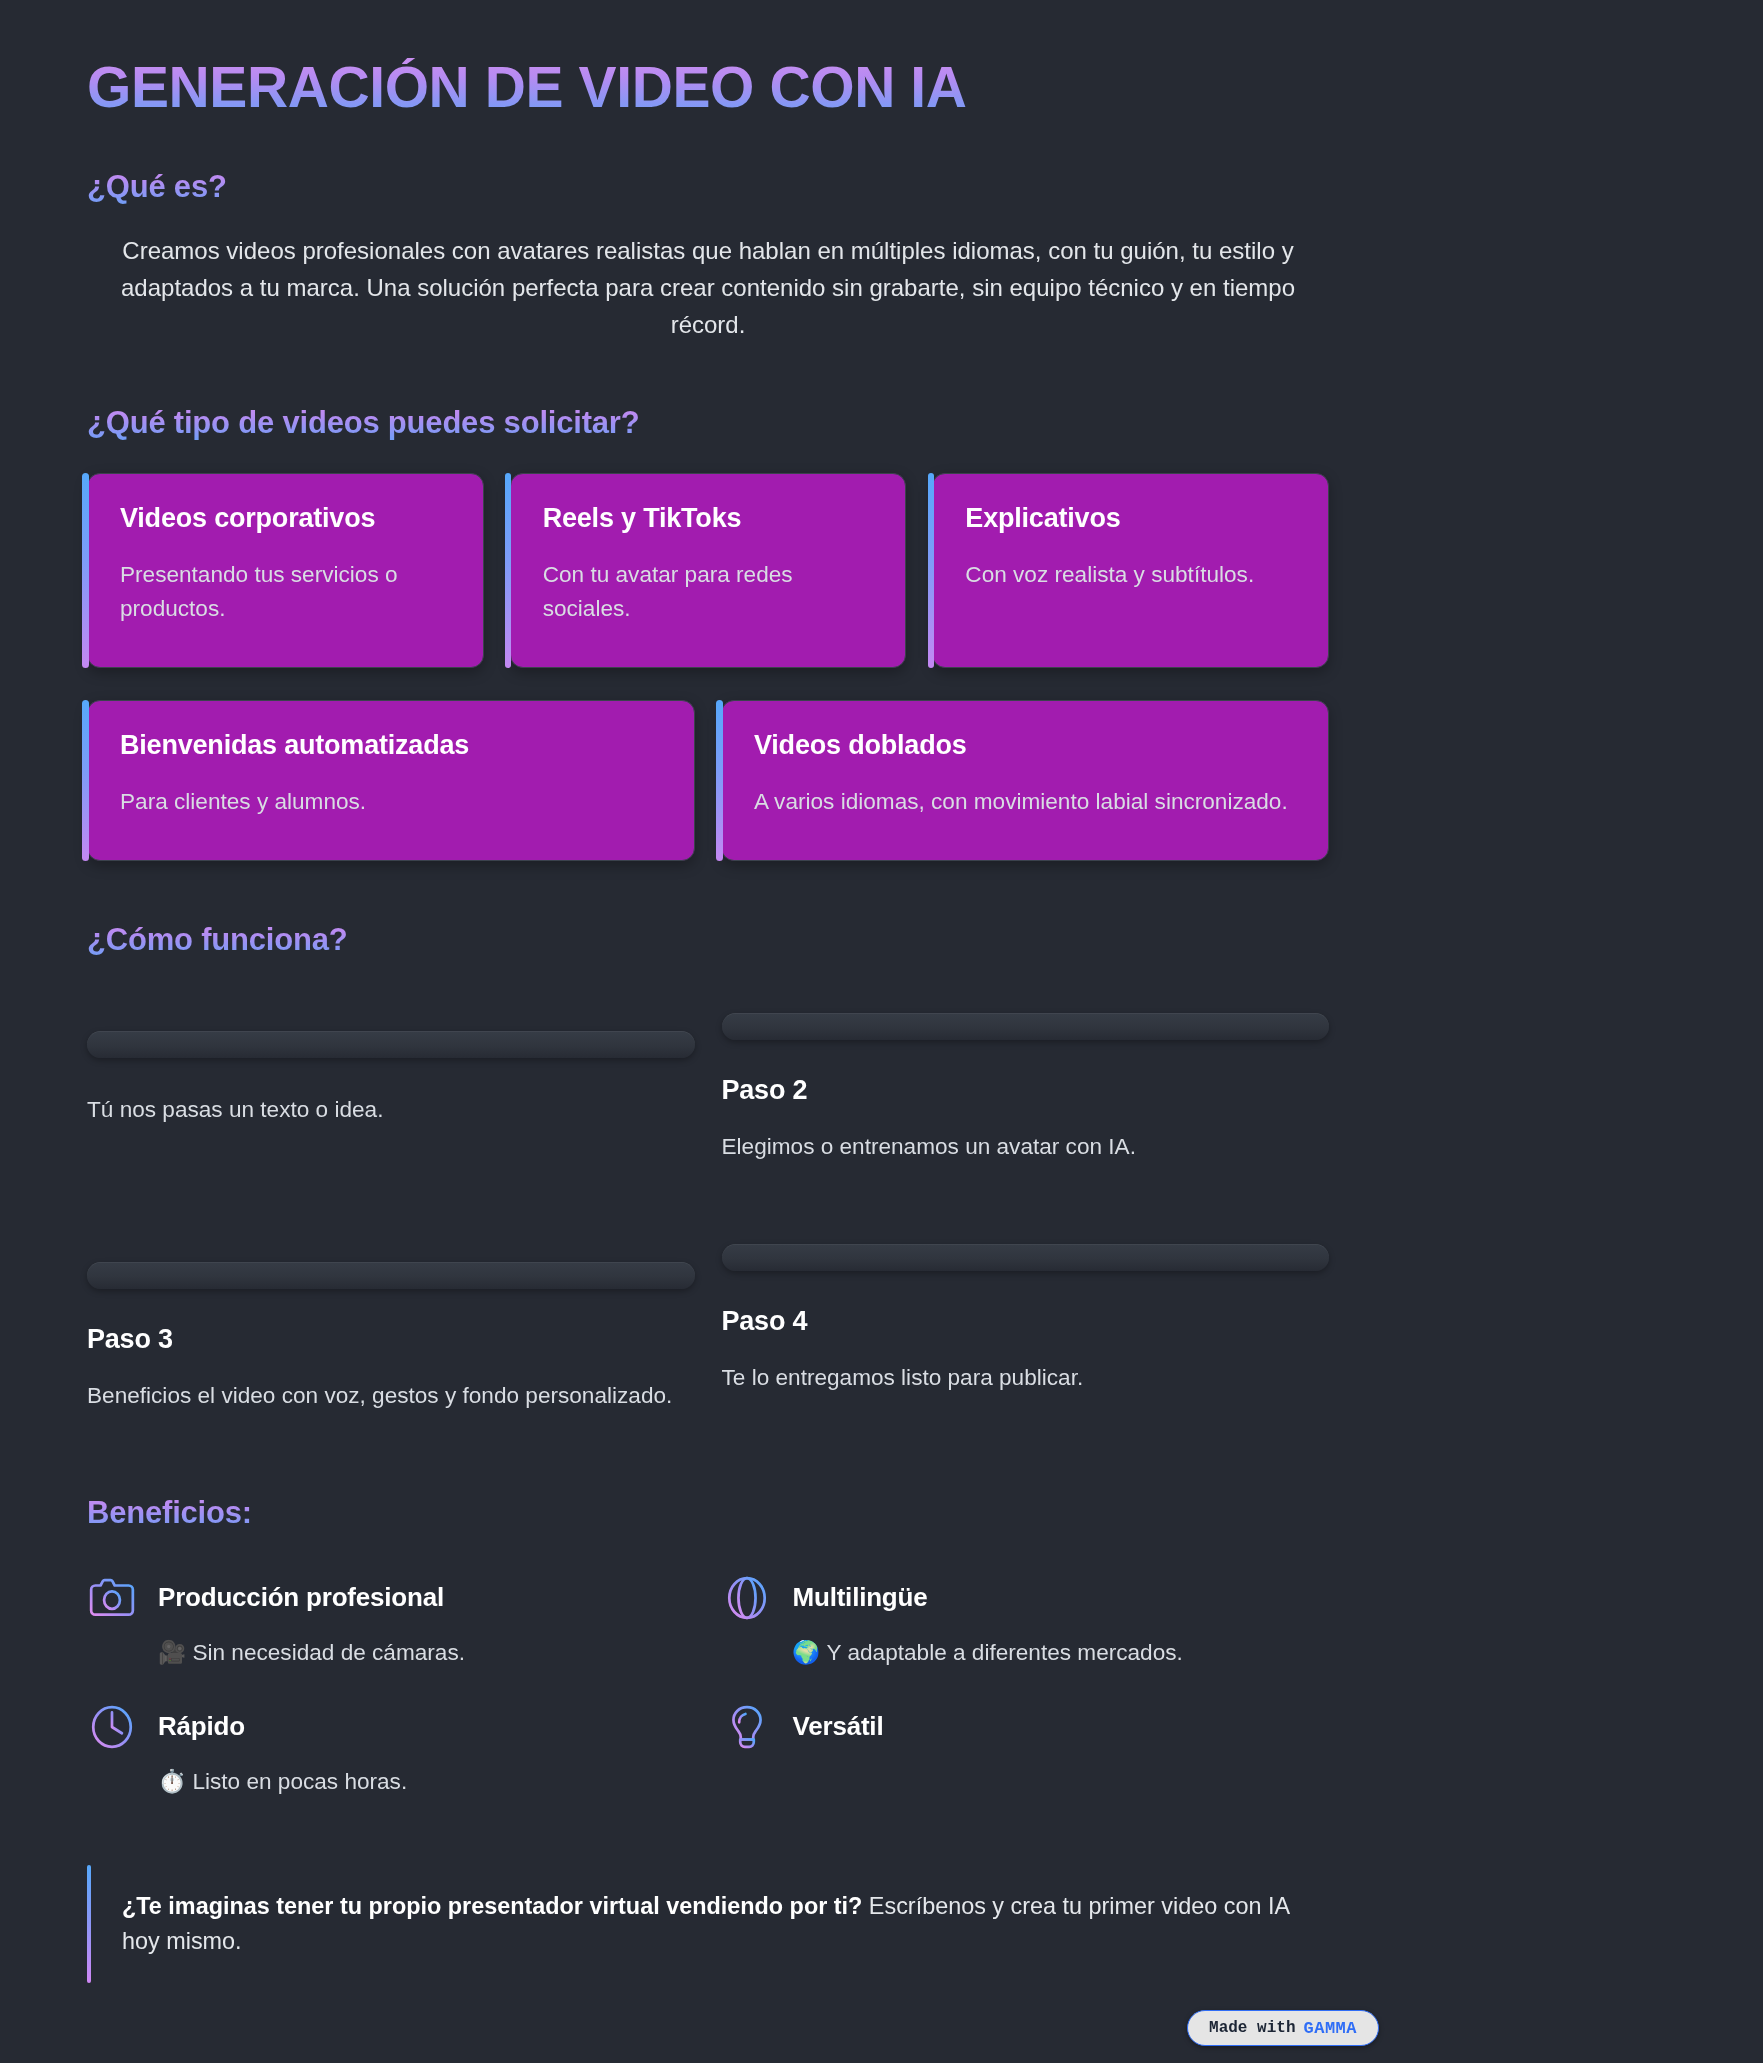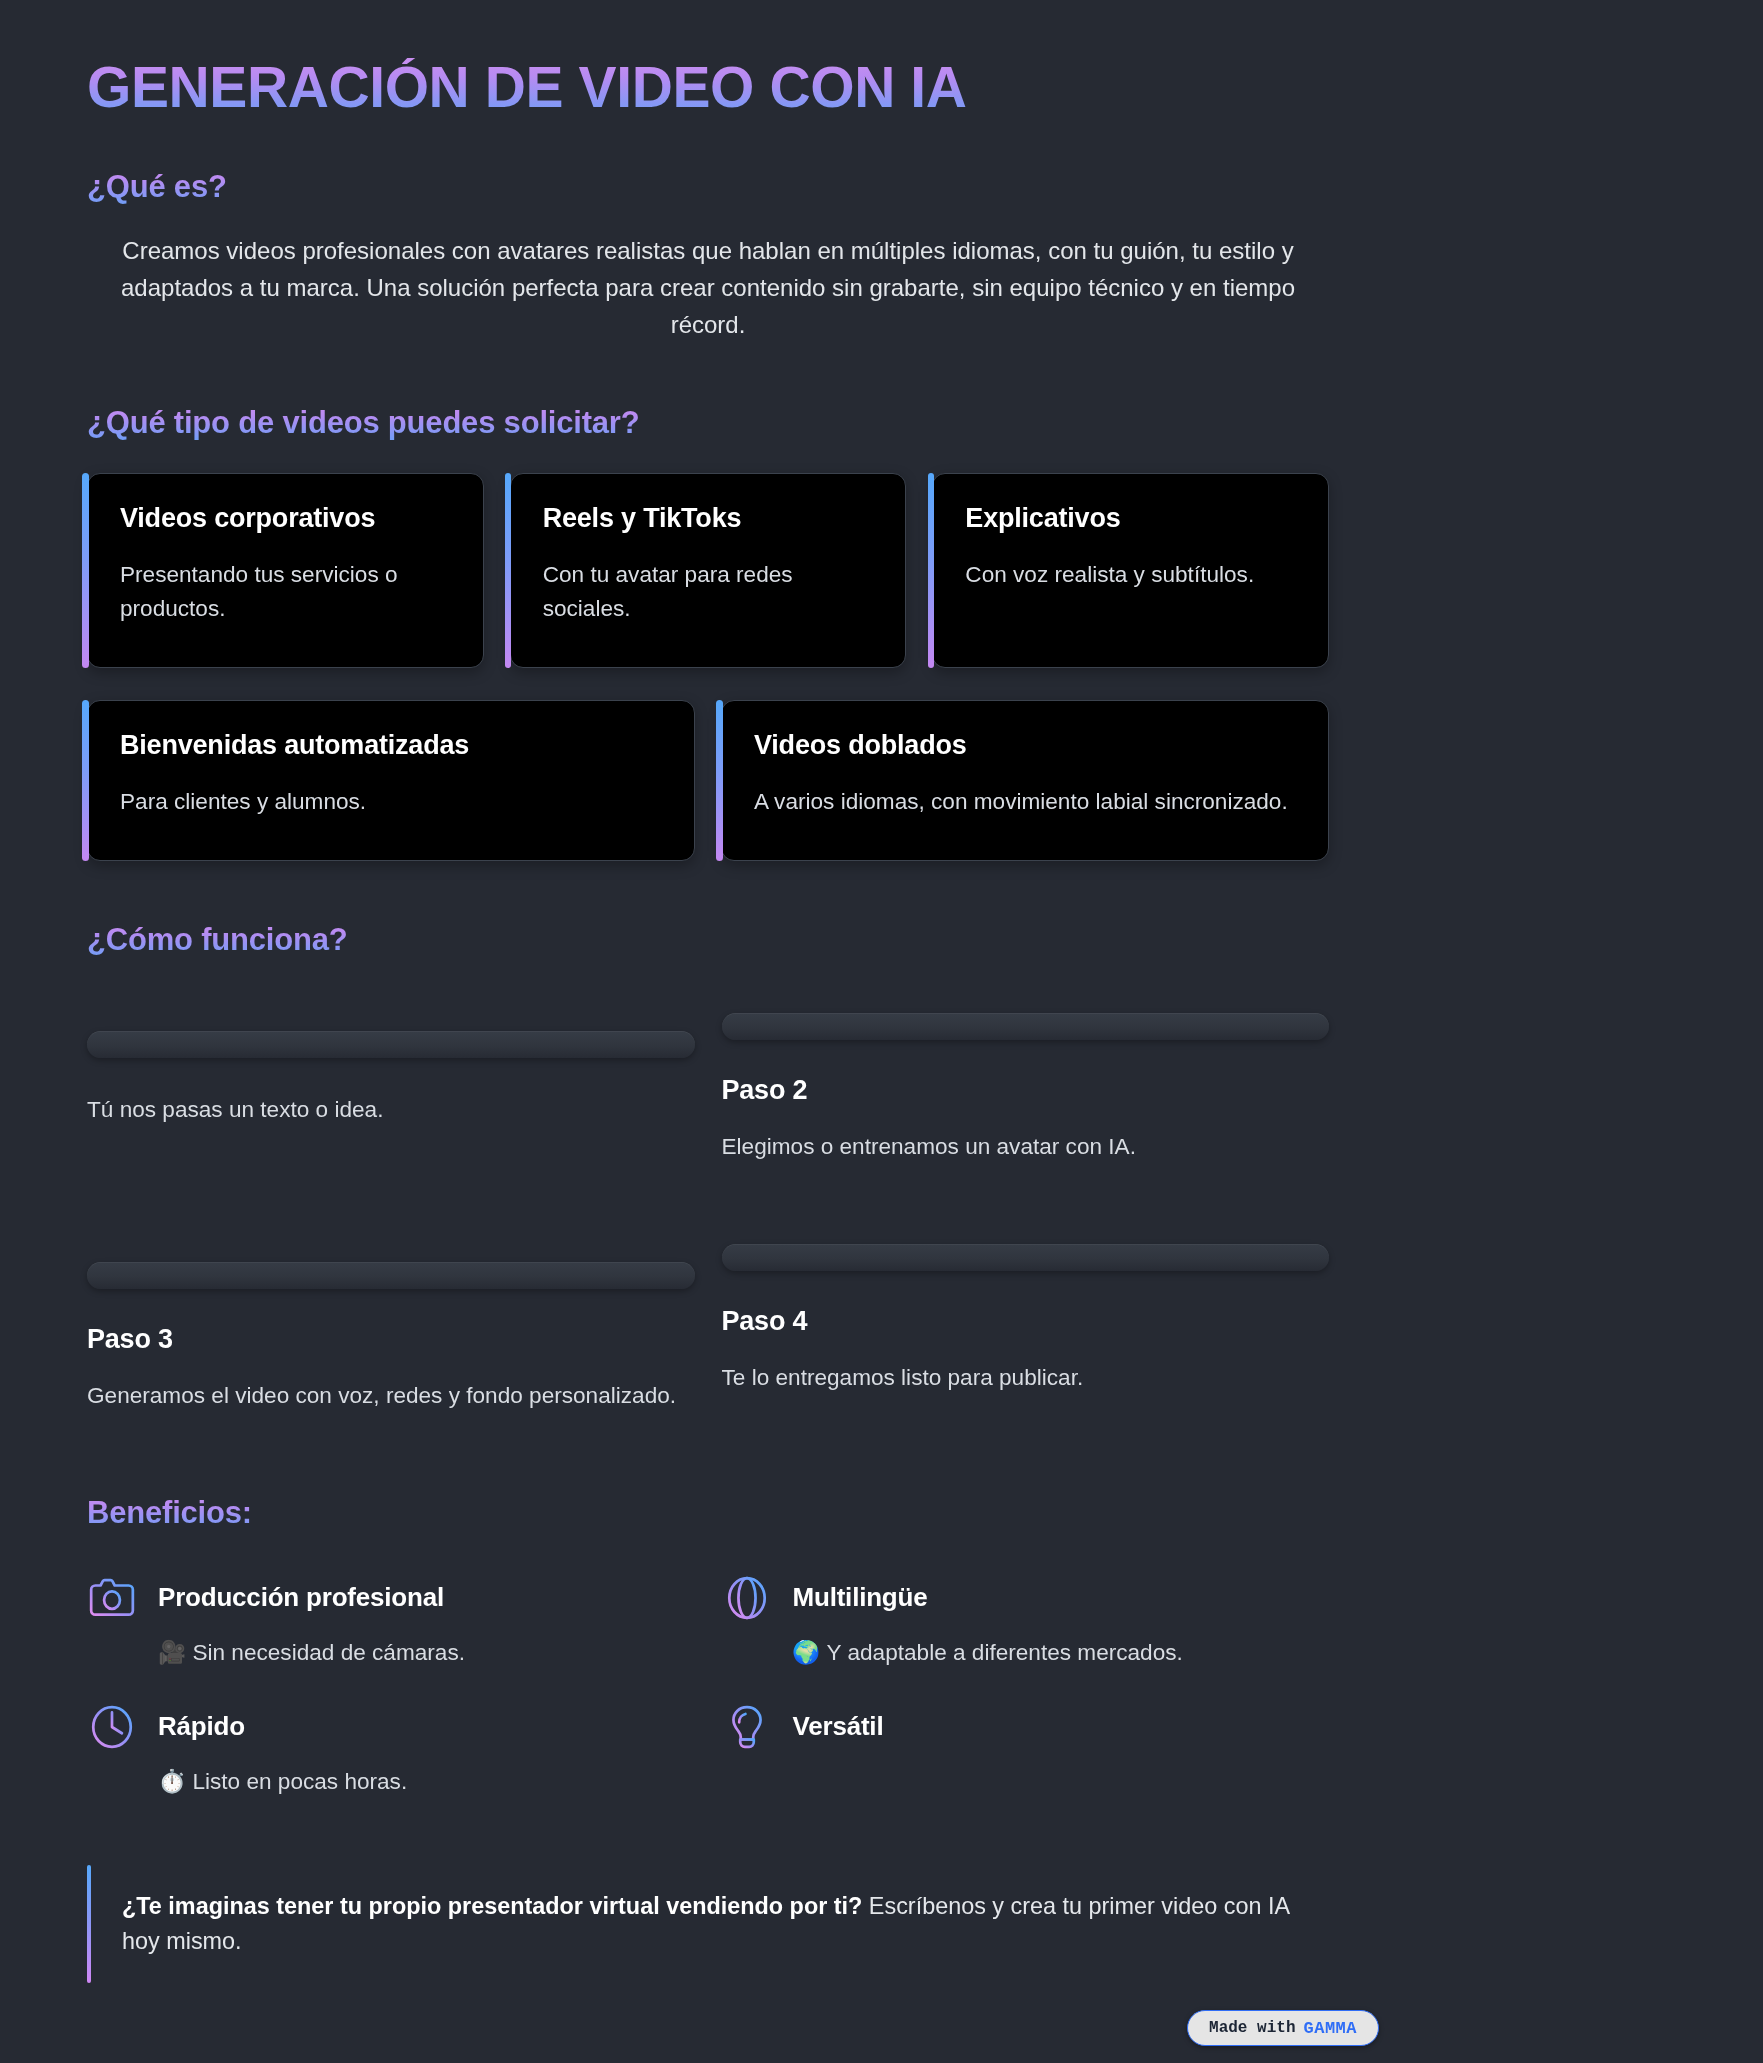--- a/index.html
+++ b/index.html
@@ -68,21 +68,21 @@
   .card-row {
     display: flex;
     gap: 26px;
     margin-top: 32px;
   }
   .card-row.two > .card { flex: 0 0 calc(50% - 13px); }
   .card-row.three > .card { flex: 1 1 0; }
 
   .card {
     position: relative;
-    background: #000000;
+    background: #a21caf;
     border: 0.8px solid #3b424d;
     border-radius: 13px;
     padding: 29px 27px 31px 32px;
     box-shadow: 0 4.8px 13px rgba(0,0,0,0.28);
     min-height: 195px;
   }
   .card::before {
     content: "";
     position: absolute;
     left: -5.6px;
@@ -270,21 +270,21 @@
       <div class="step-desc">Tú nos pasas un texto o idea.</div>
     </div>
     <div class="step right">
       <div class="step-bar"></div>
       <div class="step-title">Paso 2</div>
       <div class="step-desc">Elegimos o entrenamos un avatar con IA.</div>
     </div>
     <div class="step left">
       <div class="step-bar"></div>
       <div class="step-title">Paso 3</div>
-      <div class="step-desc">Generamos el video con voz, redes y fondo personalizado.</div>
+      <div class="step-desc">Beneficios el video con voz, gestos y fondo personalizado.</div>
     </div>
     <div class="step right">
       <div class="step-bar"></div>
       <div class="step-title">Paso 4</div>
       <div class="step-desc">Te lo entregamos listo para publicar.</div>
     </div>
   </div>
 
   <div class="gap-md"></div>
 

